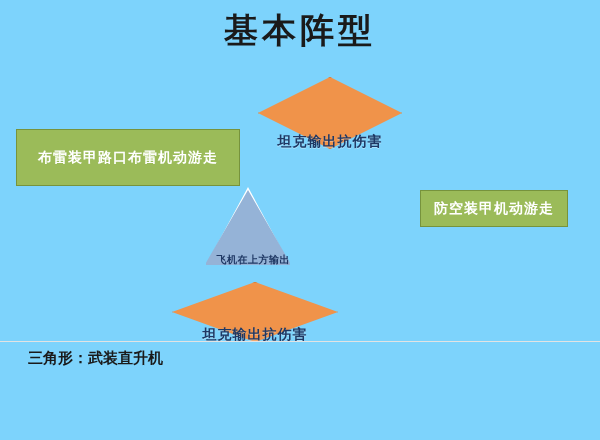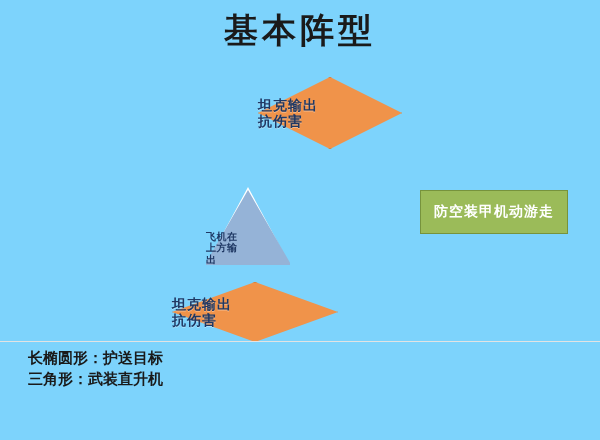--- a/index.html
+++ b/index.html
@@ -37,22 +37,22 @@
   }
 
   
   .shape-text {
     position: absolute;
     left: 0;
     top: 0;
     width: 100%;
     height: 100%;
     display: flex;
-    flex-direction: column;
-    align-items: flex-start;
+    flex-direction: row;
+    align-items: flex-end;
     justify-content: center;
     line-height: 1.15;
     white-space: pre;
     pointer-events: none;
   }
 
   
   .diamond {
     position: absolute;
   }
@@ -90,21 +90,21 @@
   }
   .green-box .label {
     font-family: "DejaVu Serif", "Liberation Serif", serif;
     font-size: 14px;
     font-weight: 700;
     color: #ffffff;
     letter-spacing: 1px;
     white-space: nowrap;
   }
   #green-left { left: 16px; top: 129px; width: 224px; height: 57px; }
-  #green-right { left: 420px; top: 190px; width: 148px; height: 44px; }
+  #green-right { left: 420px; top: 190px; width: 148px; height: 37px; }
 
   
   #ellipse {
     position: absolute;
     left: 186px;
     top: 202px;
     width: 215px;
     height: 59px;
     background: #4F81BD;
     border: 1px solid #3A6694;
@@ -206,36 +206,38 @@
   </div>
 
   <div class="diamond" id="diamond-bottom">
     <div class="face"></div>
     <div class="shape-text">
       <span class="label">坦克输出</span>
       <span class="label">抗伤害</span>
     </div>
   </div>
 
+  <div class="green-box" id="green-left">
+    <span class="label">布雷装甲路口布雷机动游走</span>
+  </div>
 
   <div class="green-box" id="green-right">
     <span class="label">防空装甲机动游走</span>
   </div>
 
 
   <div id="triangle">
     <div class="face"></div>
     <div class="edge"></div>
     <div class="shape-text label">
       <span>飞机在</span>
       <span>上方输</span>
       <span>出</span>
     </div>
   </div>
 
   <div id="divider"></div>
 
   <div id="legend">
-    <div class="legend-row">长椭圆形：护送目标</div>
     <div class="legend-row">三角形：武装直升机</div>
   </div>
 
 </div>
 
 </body></html>

